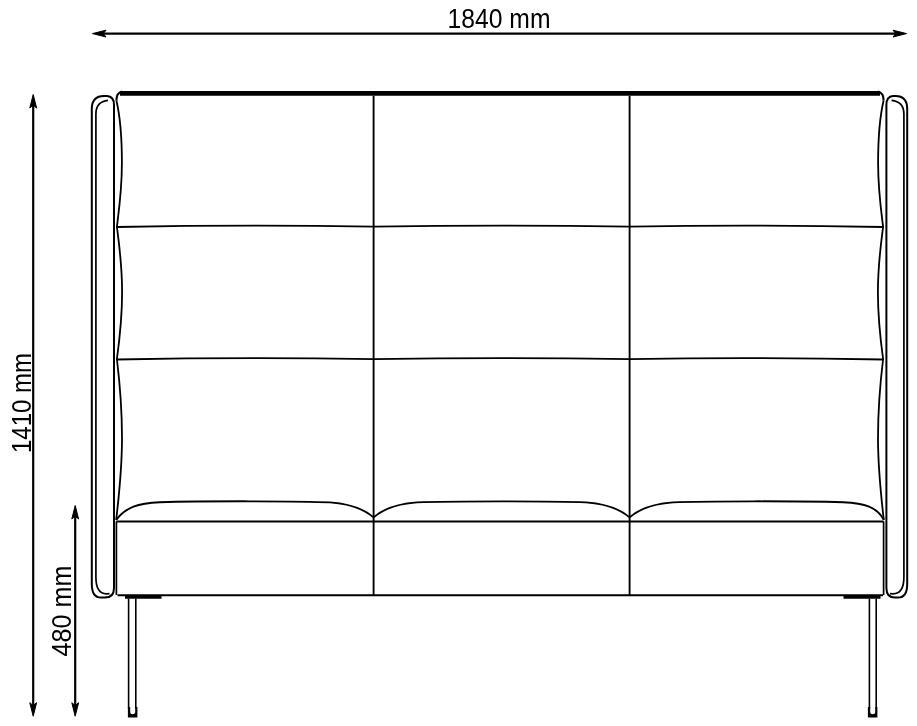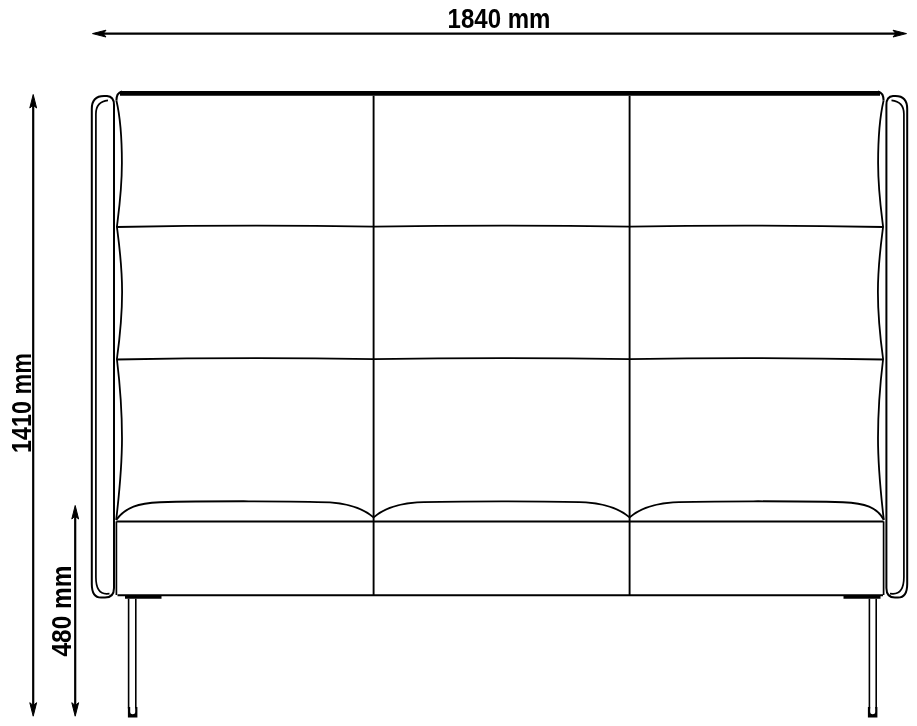--- a/index.html
+++ b/index.html
@@ -1,16 +1,16 @@
 <!DOCTYPE html>
 <html><head>
 <meta charset="utf-8">
 <style>
   html,body{margin:0;padding:0;background:#fff;}
-  .stage{width:917px;height:726px;position:relative;overflow:hidden;background:#fff;font-weight:bold;}
+  .stage{width:917px;height:726px;position:relative;overflow:hidden;background:#fff;}
   text{font-family:"Liberation Sans",sans-serif;fill:#000;}
 </style>
 </head>
 <body>
 <div class="stage">
 <svg width="917" height="726" viewBox="0 0 917 726" xmlns="http://www.w3.org/2000/svg">
 
   <rect x="0" y="0" width="917" height="726" fill="#ffffff"></rect>
 
   <g stroke="#000" stroke-width="2.2" fill="#000">

